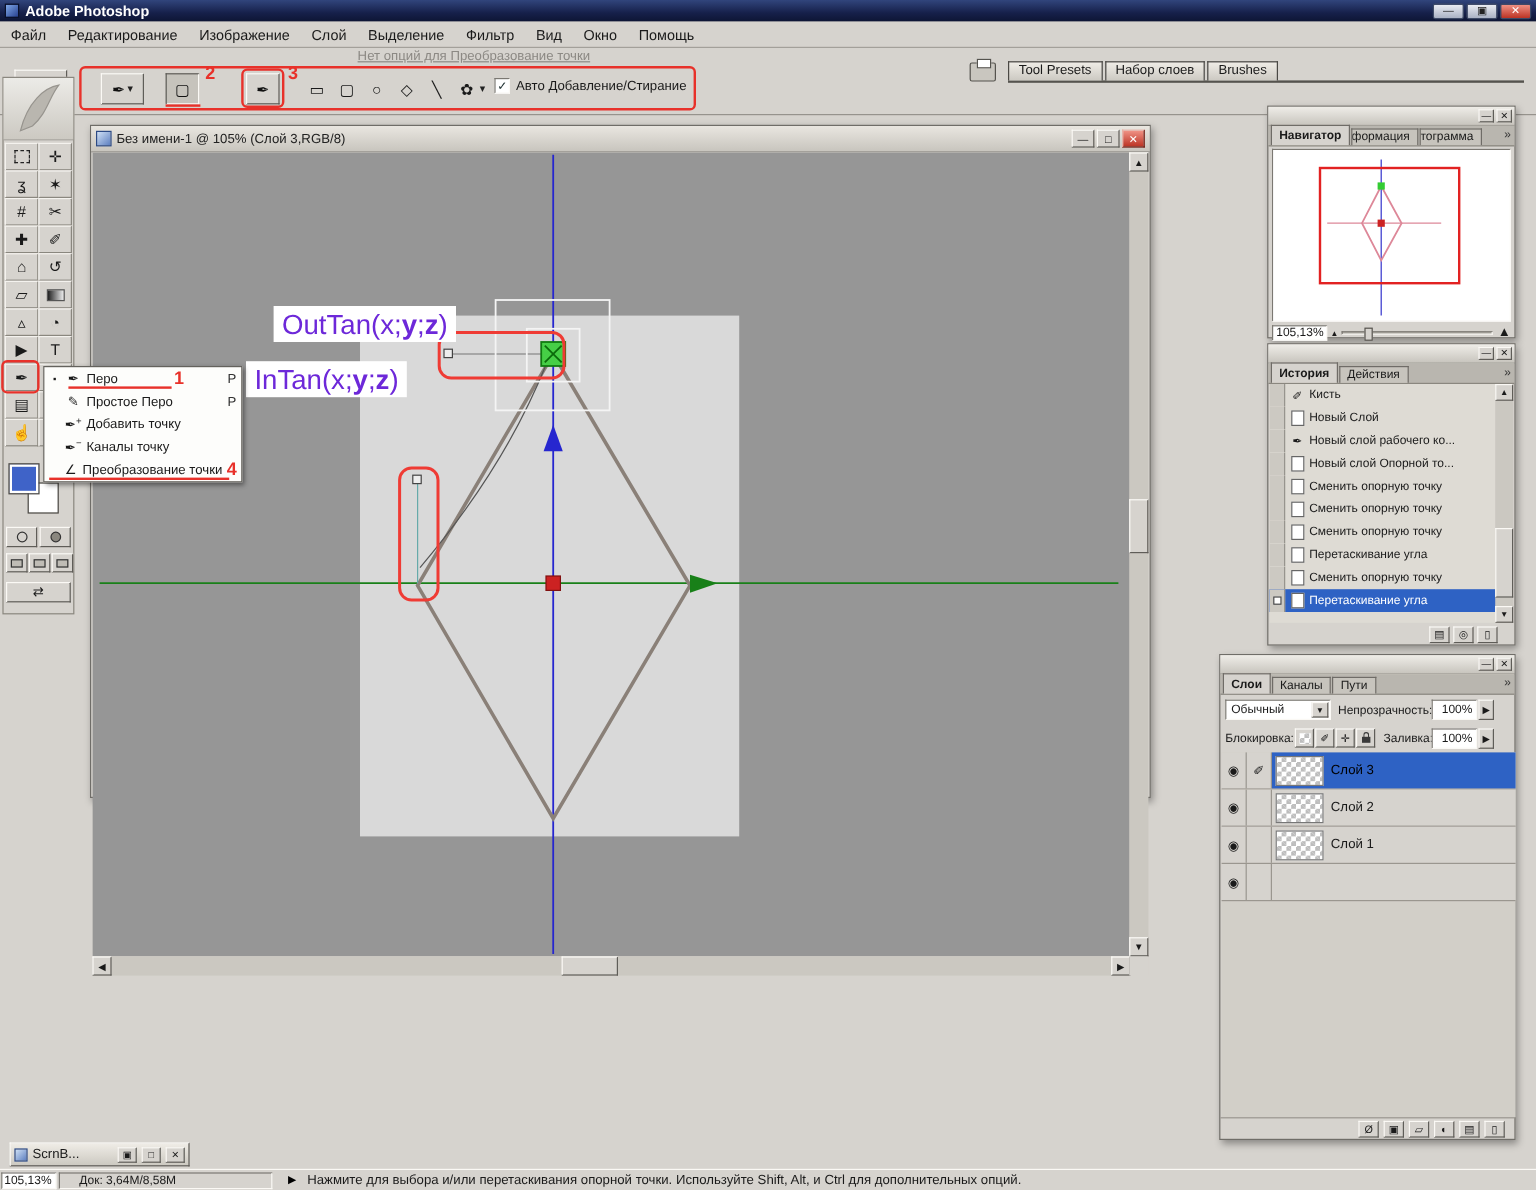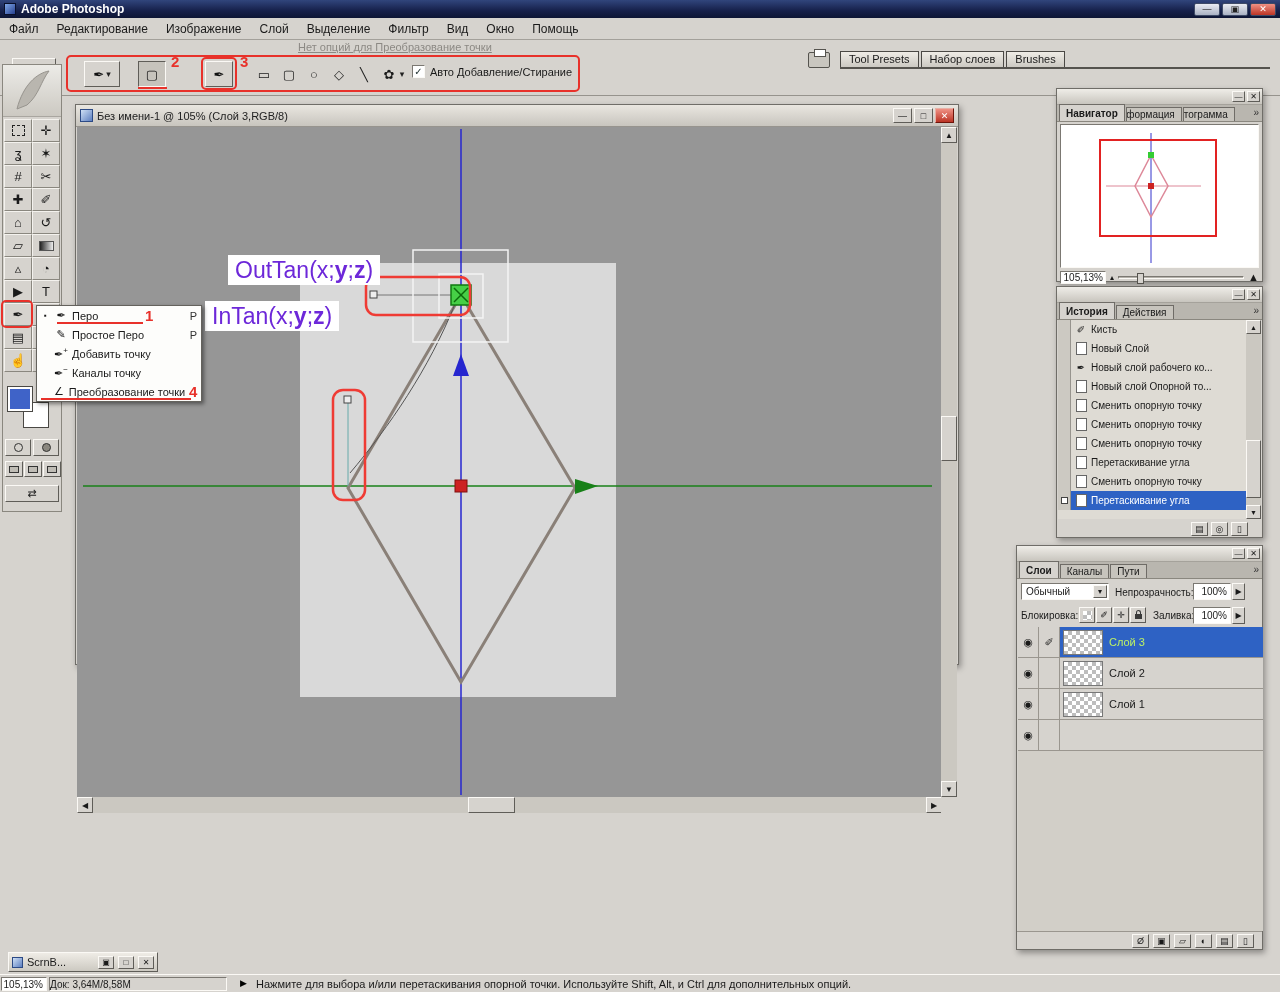--- a/index.html
+++ b/index.html
@@ -111,33 +111,33 @@
   .valarrow{position:absolute;width:13px;height:17px;font-size:8px}
   .lockrow{position:absolute;left:0;top:59px;width:100%;height:22px}
   .lockbtn{position:absolute;top:2px;width:16px;height:16px;font-size:9px}
   .chk9{width:9px;height:9px}
   .locksym{width:7px;height:5px;background:#3a3a3a;position:relative;margin-top:3px}
   .locksym::before{content:"";position:absolute;left:1px;top:-4px;width:3px;height:4px;border:1px solid #3a3a3a;border-bottom:none;border-radius:3px 3px 0 0}
   .llist{position:absolute;left:1px;top:81px;width:245px;height:304px;background:#d2cfc8}
   .lrow{height:31px;display:flex;align-items:stretch;border-bottom:1px solid #9a968f;background:#d6d3ce}
   .lcell{width:21px;flex:0 0 21px;border-right:1px solid #9a968f;display:flex;align-items:center;justify-content:center;font-size:11px}
   .lmain{flex:1;display:flex;align-items:center;gap:6px;padding-left:3px}
-  .lrow.sel .lmain{background:#2e62c4;color:#bef264}
+  .lrow.sel .lmain{background:#2e62c4;color:#000000}
   .lthumb{width:40px;height:25px;border:1px solid #777}
   .checker{background-image:linear-gradient(45deg,#bdbdbd 25%,transparent 25%,transparent 75%,#bdbdbd 75%),linear-gradient(45deg,#bdbdbd 25%,#fff 25%,#fff 75%,#bdbdbd 75%);background-size:8px 8px;background-position:0 0,4px 4px;background-color:#fff}
   .lname{font-size:11px}
   .lbottom{position:absolute;left:0;top:385px;width:100%;height:19px;display:flex;align-items:center;justify-content:flex-end;gap:4px;padding:0 8px;border-top:1px solid #9a968f}
   
   .minwin{left:8px;top:952px;width:150px;height:20px;background:linear-gradient(#efece6,#ccc9c1);border:1px solid;border-color:#fbf9f5 #5f5d58 #5f5d58 #fbf9f5;display:flex;align-items:center;gap:4px;padding:0 3px;z-index:5}
   .mwicon{width:11px;height:11px;background:linear-gradient(135deg,#cfe0f5,#5d7fc0);border:1px solid #2c4a85}
   .mwtext{font-size:11px;flex:1;white-space:nowrap;overflow:hidden}
   .mwbtn{width:16px;height:13px;font-size:8px}
   .statusbar{left:0;top:974px;width:1280px;height:18px;background:#d6d3ce;border-top:1px solid #fbf9f5;z-index:5}
   .stzoom{position:absolute;left:1px;top:2px;width:46px;height:14px;background:#fff;font-size:10px;text-align:right;line-height:13px;padding-right:3px}
-  .stdoc{position:absolute;left:49px;top:2px;width:178px;height:14px;font-size:10px;line-height:13px;padding-left:0}
+  .stdoc{position:absolute;left:49px;top:2px;width:178px;height:14px;font-size:10px;line-height:13px;padding-left:16px}
   .sthint-arrow{position:absolute;left:240px;top:3px;font-size:9px;color:#000}
   .sthint{position:absolute;left:256px;top:3px;font-size:11px;white-space:nowrap}
 </style>
 </head>
 <body>
 
 <div class="abs tbar">
   <div class="appicon"></div>
   <span class="ttext">Adobe Photoshop</span>
   <div class="wbtns">

